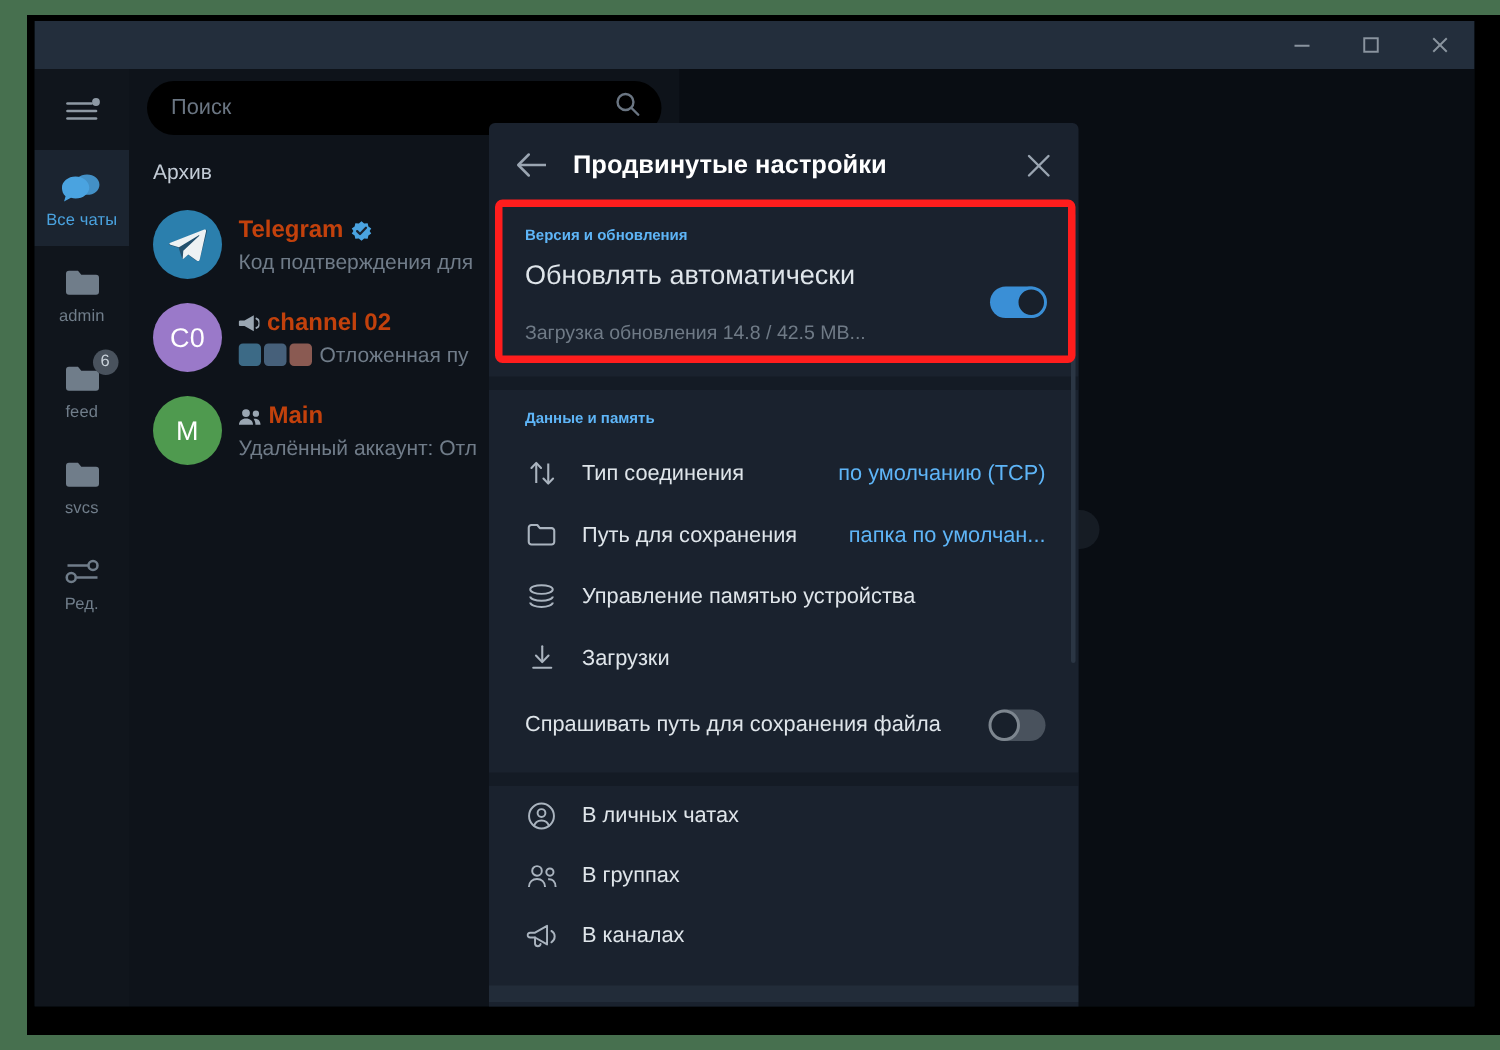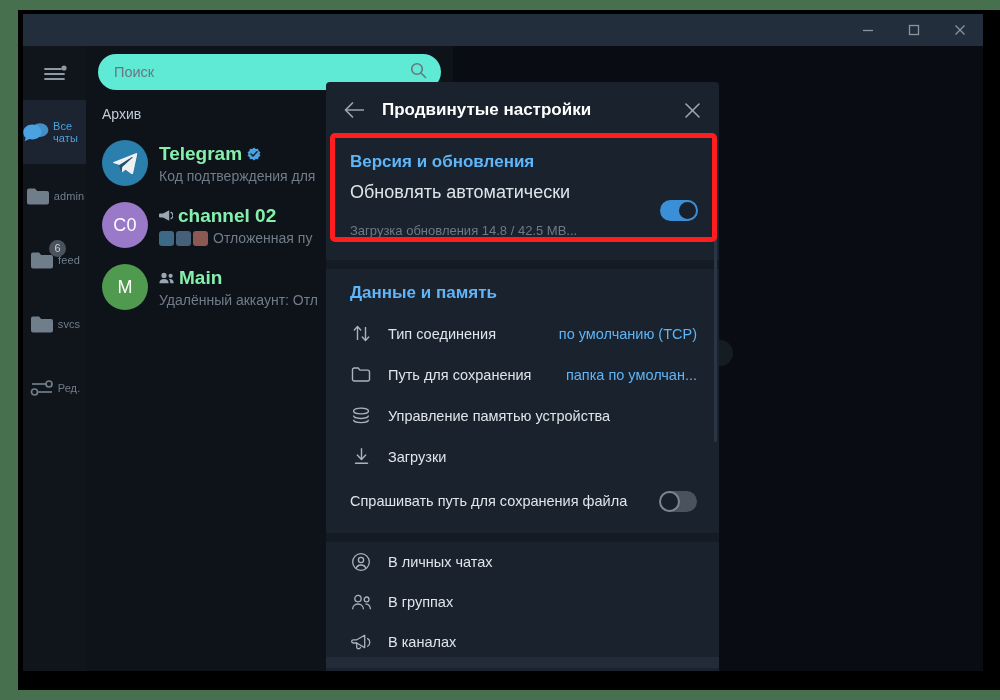--- a/index.html
+++ b/index.html
@@ -76,21 +76,21 @@
   .rail-burger {
     height: 54px;
     display: flex;
     align-items: center;
     justify-content: center;
     color: #8e99a4;
   }
   .rail-item {
     height: 64px;
     display: flex;
-    flex-direction: row;
+    flex-direction: column;
     align-items: center;
     justify-content: center;
     gap: 3px;
     color: #707d8a;
     position: relative;
   }
   .rail-item.active {
     background: #1b2430;
     color: #4aa3e0;
   }
@@ -129,21 +129,21 @@
     height: 52px;
     display: flex;
     align-items: center;
     padding: 0 12px;
     box-sizing: border-box;
   }
   .searchbox {
     flex: 1;
     height: 36px;
     border-radius: 18px;
-    background: #5eead4;
+    background: #000000;
     display: flex;
     align-items: center;
     padding: 0 16px;
     box-sizing: border-box;
     position: relative;
   }
   .searchbox .ph {
     color: #6a7582;
     font-size: 14.5px;
   }
@@ -174,22 +174,22 @@
     justify-content: center;
     color: #fff;
     font-size: 18px;
     letter-spacing: .2px;
   }
   .chat-text { min-width: 0; flex: 1; }
   .chat-name {
     display: flex;
     align-items: center;
     gap: 5px;
-    color: #86efac;
-    font-size: 19px;
+    color: #c2410c;
+    font-size: 16px;
     font-weight: bold;
     white-space: nowrap;
     overflow: hidden;
   }
   .chat-msg {
     color: #707c89;
     font-size: 14px;
     margin-top: 3px;
     white-space: nowrap;
     overflow: hidden;
@@ -247,21 +247,21 @@
   .dlg-title {
     color: #ffffff;
     font-size: 17px;
     font-weight: bold;
     flex: 1;
   }
 
   .blk { background: #1a222e; }
   .blk-head {
     color: #5eb5f7;
-    font-size: 17px;
+    font-size: 10px;
     font-weight: bold;
     padding: 14px 0 10px 24px;
   }
   .sep {
     height: 9px;
     background: #141b25;
   }
   .row {
     display: flex;
     align-items: center;

